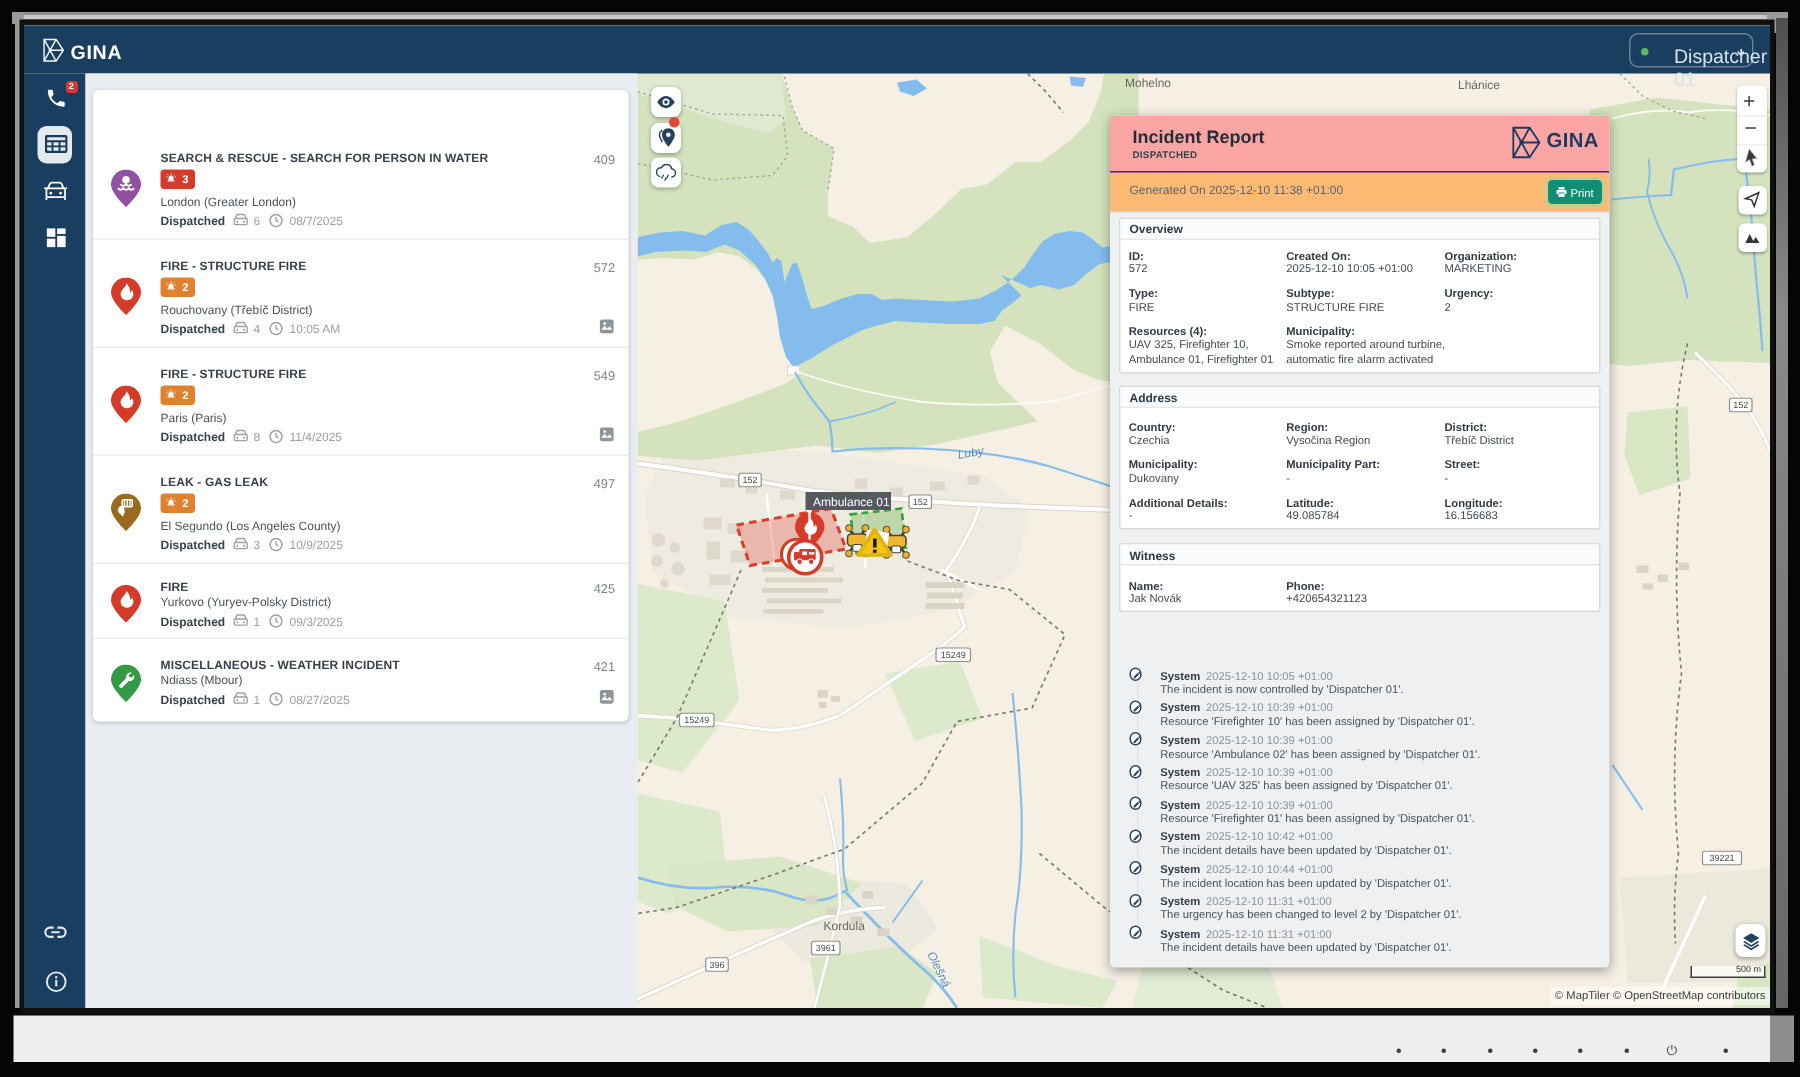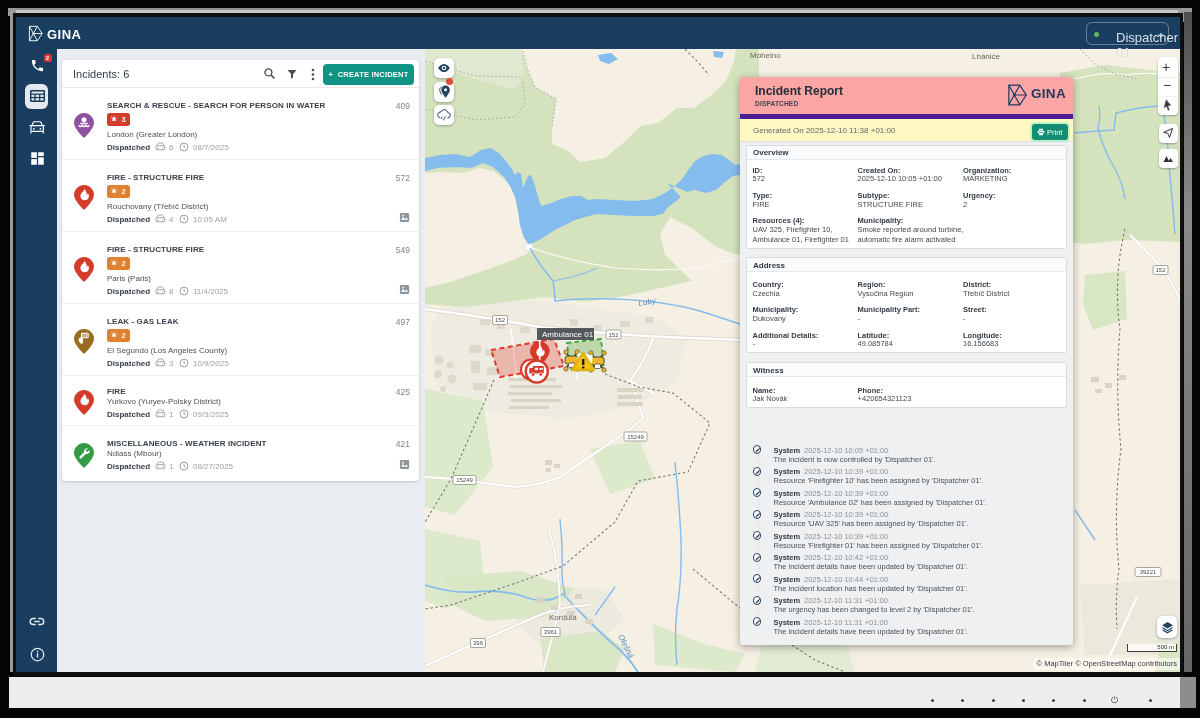--- a/index.html
+++ b/index.html
@@ -42,21 +42,21 @@
   .item .loc { position:absolute; left:45px; font-size:8px; color:#4a525a; }
   .item .meta { position:absolute; left:45px; font-size:8px; color:#9aa1a7; }
   .item .meta b { color:#39424b; font-weight:bold; }
   .badge { position:absolute; left:45px; width:23px; height:12.5px; border-radius:2.5px; color:#fff; font-size:7.5px; font-weight:bold; }
   .imgic { position:absolute; right:9px; color:#8d959c; }
   
   #map { left:409px; top:32px; width:755px; height:623px; background:#f4f0e2; }
   
   #report { left:724px; top:60px; width:333px; height:568px; background:#eef0f1; border-radius:3px; box-shadow:0 2px 8px rgba(0,0,0,0.35); overflow:hidden; }
   #rep-hdr { left:0; top:0; width:333px; height:36.5px; background:#fca5a5; }
-  #rep-strip { left:0; top:36.5px; width:333px; height:28px; background:#fef9c3; border-top:5px solid #4c1d95; border-bottom:1px solid #dcdee0; }
+  #rep-strip { left:0; top:36.5px; width:333px; height:28px; background:#fdba74; border-top:1px solid #4c1d95; border-bottom:1px solid #dcdee0; }
   .box { position:absolute; left:6px; width:321px; background:#fff; border:1px solid #d9dcdf; border-radius:2px; }
   .boxhdr { height:14px; background:#fafbfc; border-bottom:1px solid #e5e8ea; font-size:8px; font-weight:bold; color:#2f3944; padding:2.5px 0 0 6px; }
   .lbl { position:absolute; font-size:7.5px; font-weight:bold; color:#323b45; white-space:nowrap; }
   .val { position:absolute; font-size:7.5px; color:#424a52; white-space:nowrap; }
   .sysb { position:absolute; font-size:7.5px; font-weight:bold; color:#323b45; }
   .syst { position:absolute; font-size:7.5px; color:#8b9299; }
   .sysd { position:absolute; font-size:7.5px; color:#4a525a; white-space:nowrap; }
   .logc { position:absolute; left:12.5px; width:8.8px; height:8.8px; border:1.5px solid #29455f; border-radius:50%; background:#fff; }
   .logc svg { position:absolute; left:1.2px; top:1.2px; }
   .mapbtn { width:20px; height:20px; background:#fff; border-radius:5px; box-shadow:0 1px 3px rgba(0,0,0,0.3); }
@@ -363,36 +363,20 @@
           <line x1="8.5" y1="10" x2="17.5" y2="10" stroke="#e4e9ee" stroke-width="2.3"></line>
         </svg>
       <svg class="abs" style="left:13.5px;top:598px" width="15" height="15" viewBox="0 0 24 24">
           <circle cx="12" cy="12" r="10" fill="none" stroke="#e4e9ee" stroke-width="2"></circle>
           <rect x="10.9" y="10" width="2.2" height="7" fill="#e4e9ee"></rect>
           <rect x="10.9" y="6" width="2.2" height="2.4" fill="#e4e9ee"></rect>
         </svg>
     </div>
     <div class="abs" id="listwrap">
       <div class="abs" id="card">
-        <div class="abs" id="card-hdr">
-          <span class="t">Incidents: 6</span>
-          <svg class="abs" style="left:201px;top:7px" width="13" height="13" viewBox="0 0 24 24">
-              <circle cx="10" cy="10" r="6.5" fill="none" stroke="#43505c" stroke-width="2.4"></circle>
-              <line x1="15" y1="15" x2="21" y2="21" stroke="#43505c" stroke-width="2.8"></line>
-            </svg>
-          <svg class="abs" style="left:224px;top:8px" width="12" height="12" viewBox="0 0 24 24">
-              <path fill="#43505c" d="M3 4h18l-7 8.5V19l-4 2.5v-10z"></path>
-            </svg>
-          <svg class="abs" style="left:248.5px;top:8px" width="4" height="13" viewBox="0 0 4 16">
-              <circle cx="2" cy="2.5" r="1.6" fill="#43505c"></circle>
-              <circle cx="2" cy="8" r="1.6" fill="#43505c"></circle>
-              <circle cx="2" cy="13.5" r="1.6" fill="#43505c"></circle>
-            </svg>
-          <div class="abs" id="btn-create">+&nbsp; CREATE INCIDENT</div>
-        </div>
 
         <div class="item" style="top:28px;height:72px">
           <svg class="abs" style="left:12px;top:25px" width="20" height="25" viewBox="0 0 24 30">
               <path fill="#8f51a0" d="M12 0C5.4 0 0 5.4 0 12c0 7 12 18 12 18s12-11 12-18C24 5.4 18.6 0 12 0z"></path>
               <circle cx="12" cy="8.2" r="3" fill="#fff"></circle>
               <path d="M7.5 11.8c1.5 1.6 3 1.6 4.5 0 1.5 1.6 3 1.6 4.5 0" stroke="#fff" stroke-width="1.6" fill="none"></path>
               <path d="M5.5 15c1.5 1.6 2.8 1.6 4.3 0 1.5 1.6 2.9 1.6 4.4 0 1.5 1.6 2.8 1.6 4.3 0" stroke="#fff" stroke-width="1.6" fill="none"></path>
             </svg>
           <div class="title" style="top:13px">SEARCH &amp; RESCUE - SEARCH FOR PERSON IN WATER</div>
           <div class="id" style="top:13px">409</div>

